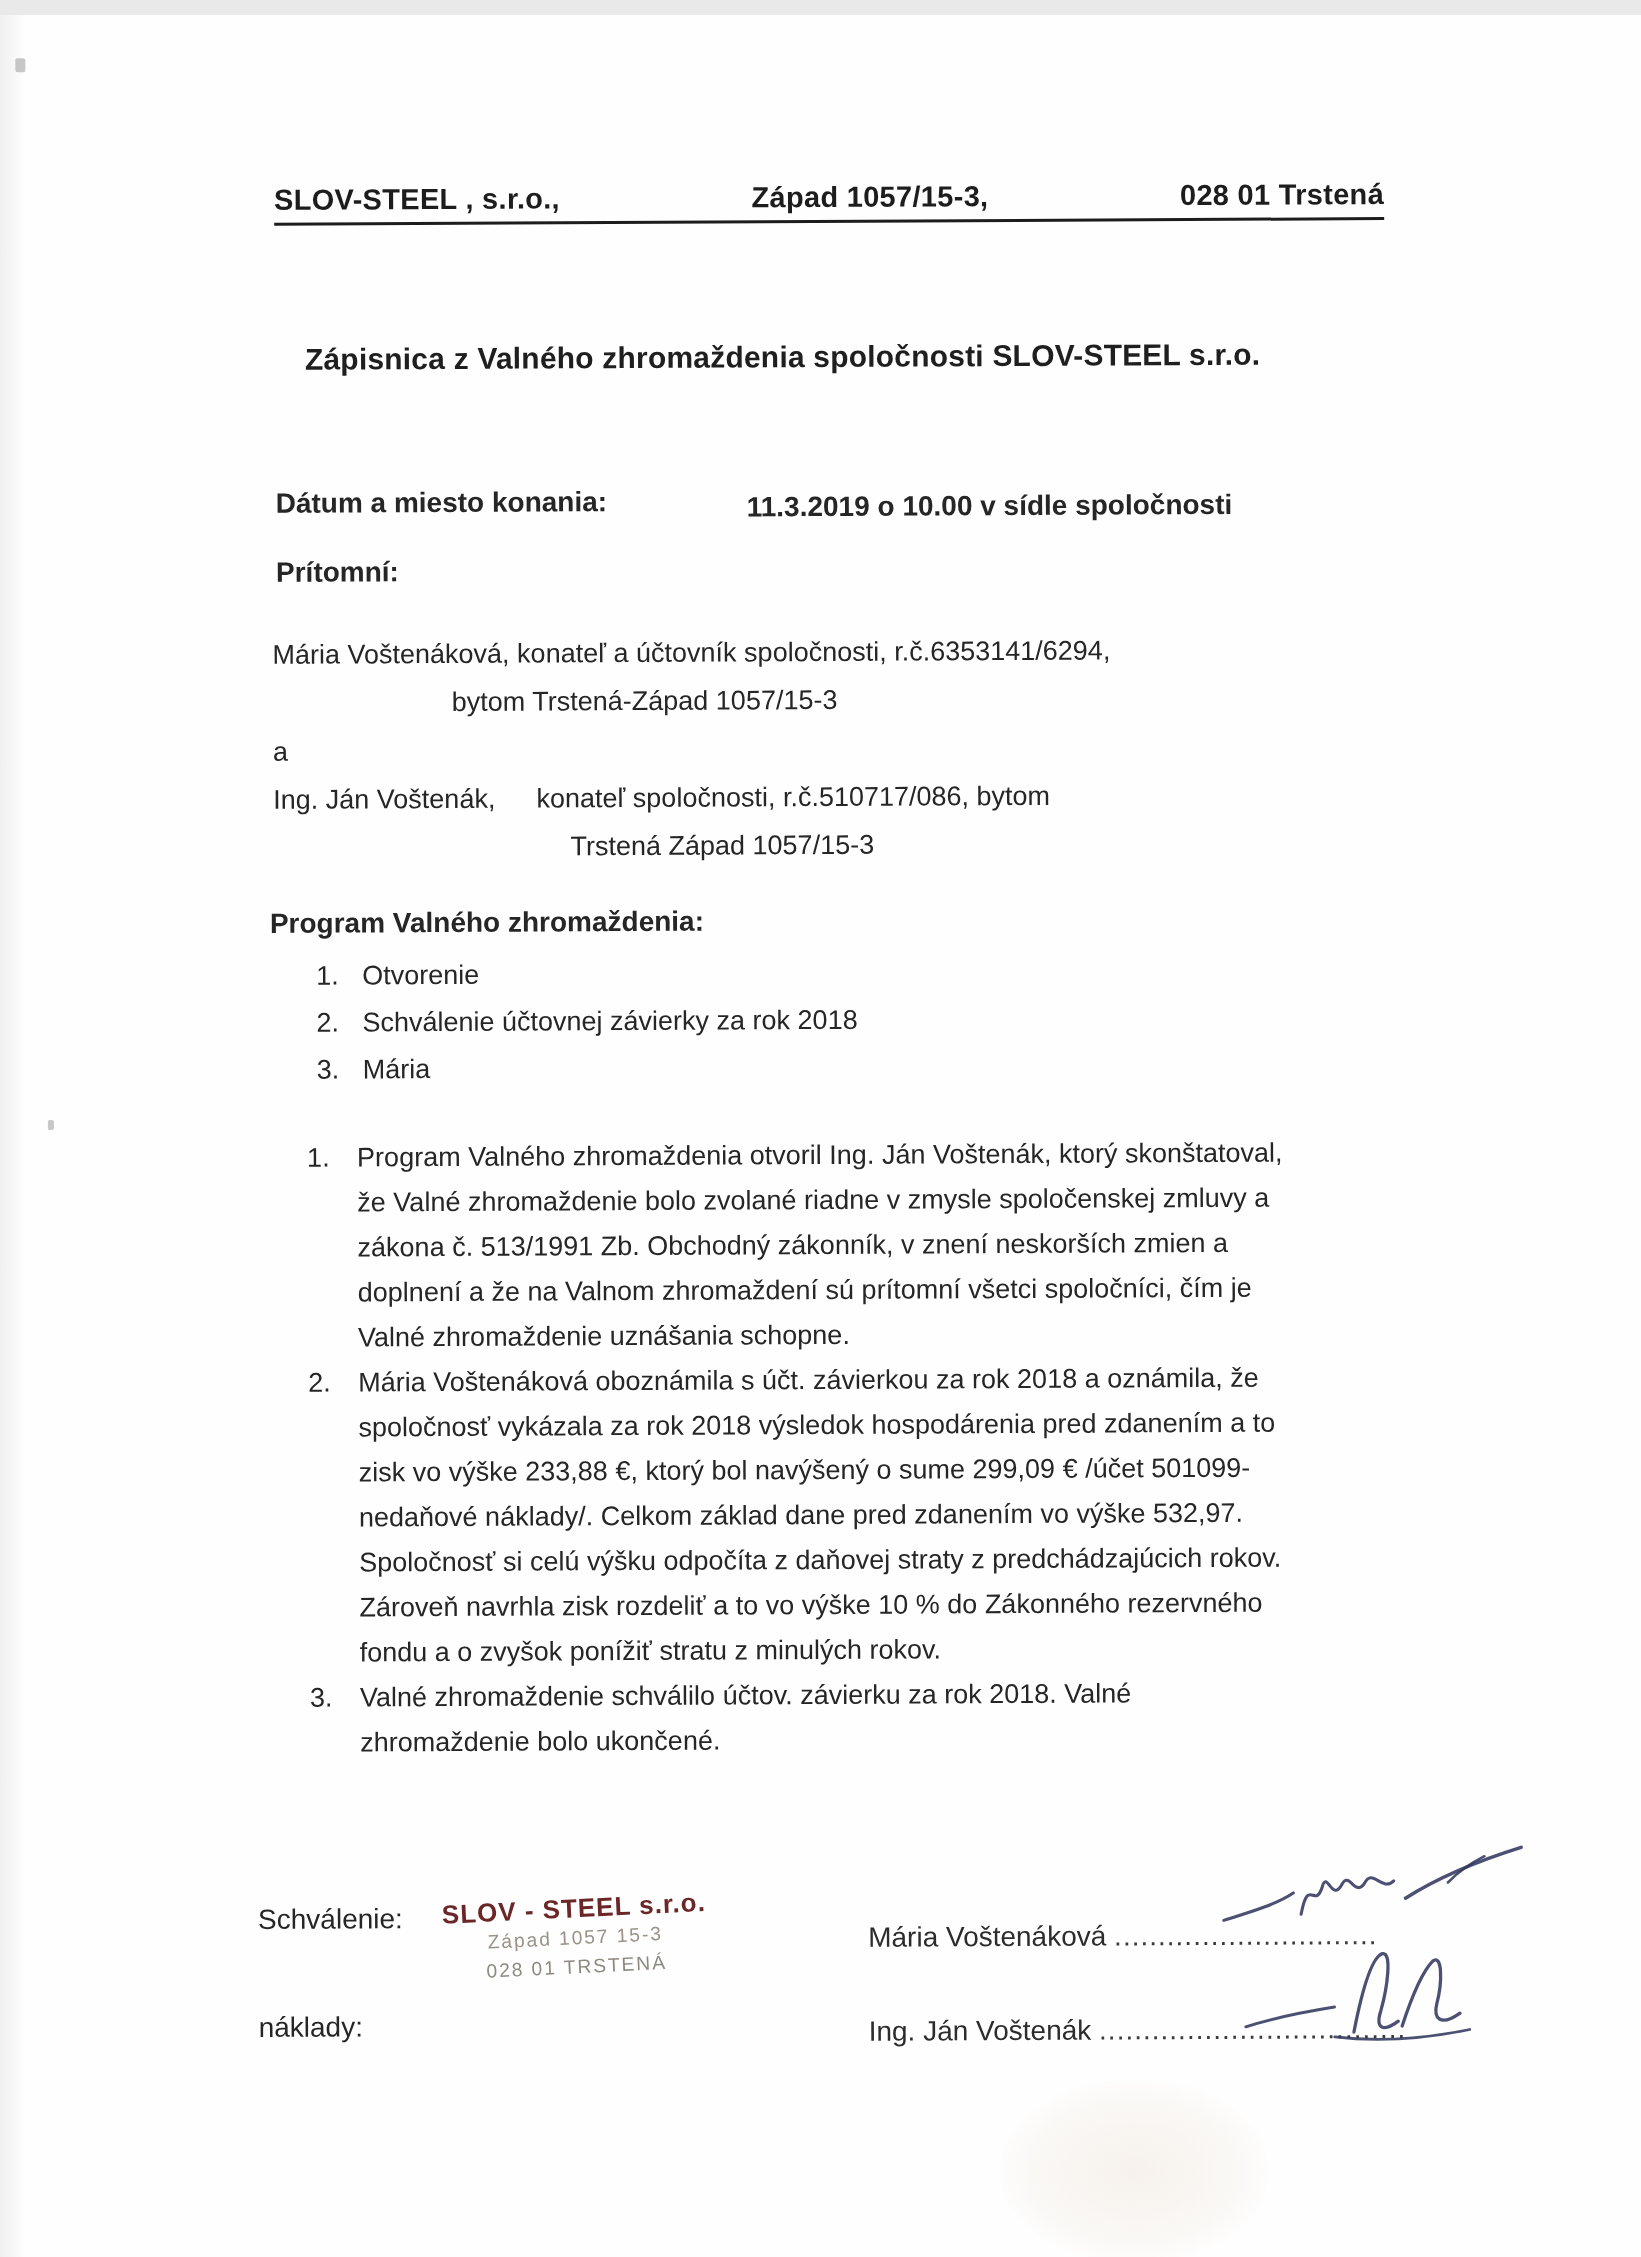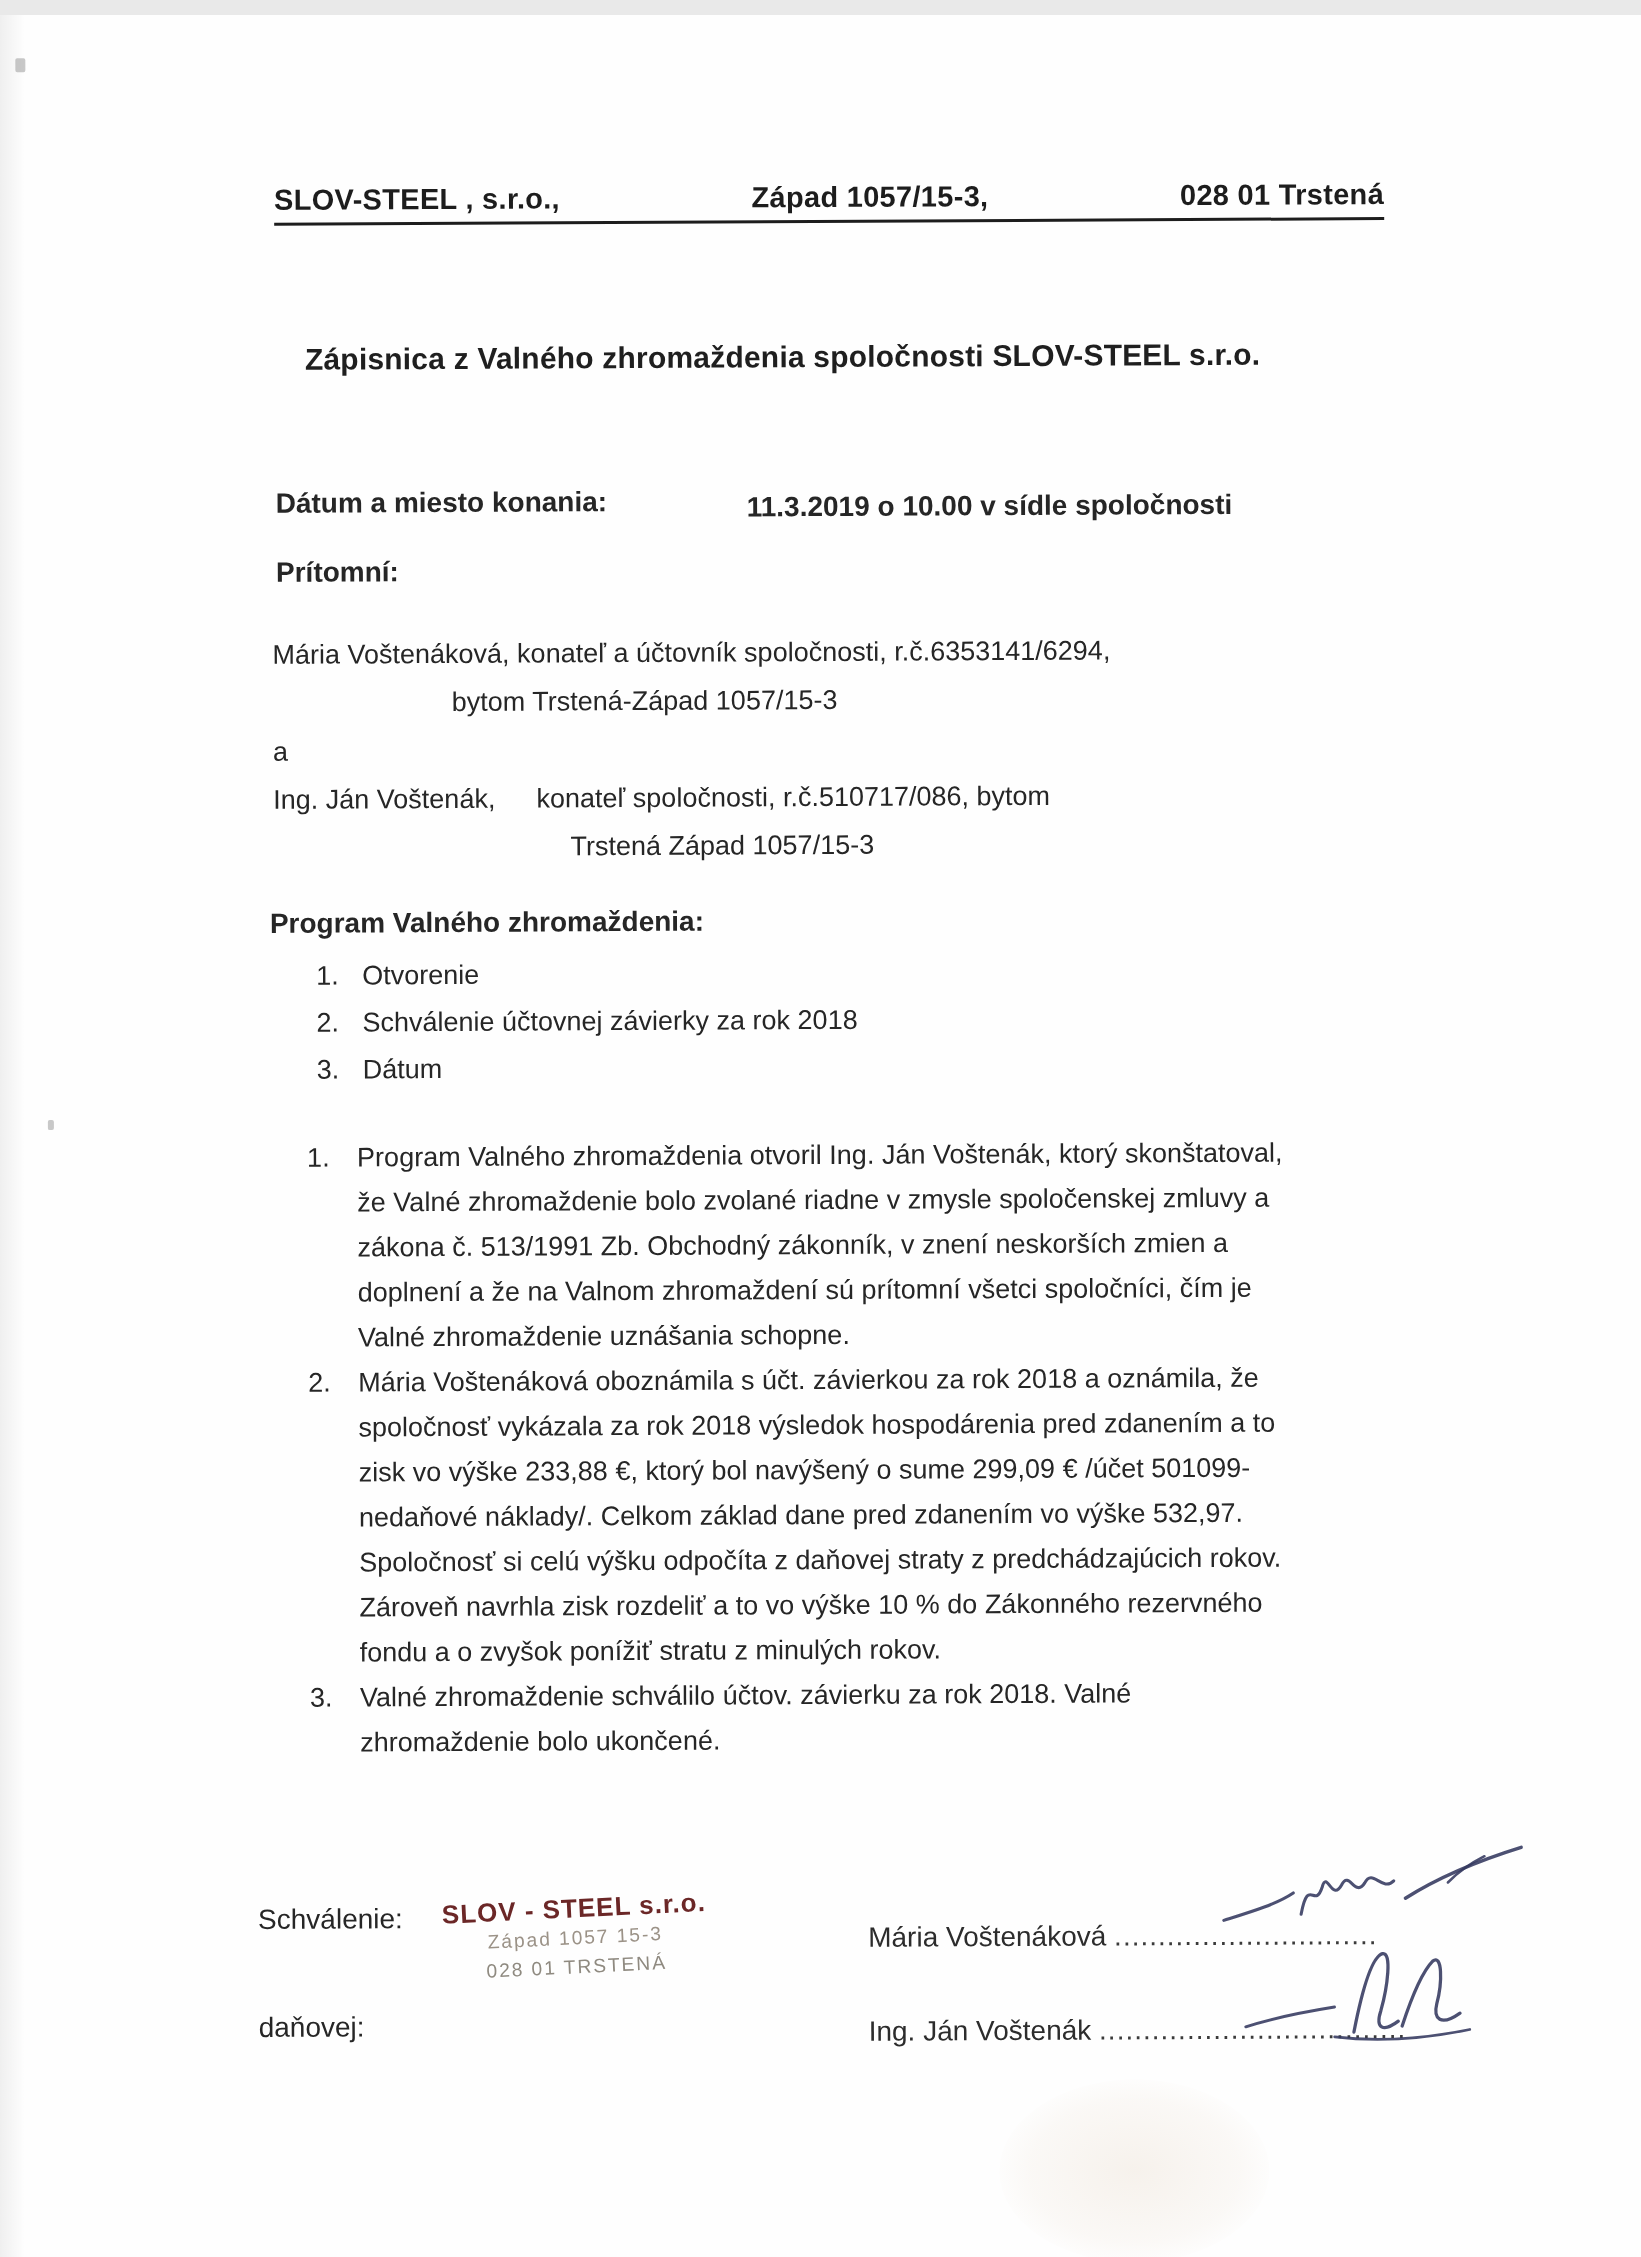--- a/index.html
+++ b/index.html
@@ -125,41 +125,41 @@
       <div class="agenda-item">
         <span class="num">1.</span>
         <span class="txt">Otvorenie</span>
       </div>
       <div class="agenda-item">
         <span class="num">2.</span>
         <span class="txt">Schválenie účtovnej závierky za rok 2018</span>
       </div>
       <div class="agenda-item">
         <span class="num">3.</span>
-        <span class="txt">Dátum</span>
+        <span class="txt">Mária</span>
       </div>
     </div>
 
     <div class="minutes-list">
       <div class="m-item">
         <span class="num">1.</span>
         <span class="txt">Program Valného zhromaždenia otvoril Ing. Ján Voštenák, ktorý skonštatoval, že Valné zhromaždenie bolo zvolané riadne v zmysle spoločenskej zmluvy a zákona č. 513/1991 Zb. Obchodný zákonník, v znení neskorších zmien a doplnení  a že na Valnom zhromaždení sú prítomní všetci spoločníci, čím je Valné zhromaždenie uznášania schopne.</span>
       </div>
       <div class="m-item">
         <span class="num">2.</span>
         <span class="txt">Mária Voštenáková oboznámila s účt. závierkou za rok 2018 a oznámila, že spoločnosť vykázala za rok 2018 výsledok hospodárenia pred zdanením a to zisk vo výške 233,88 €, ktorý bol navýšený o sume 299,09 € /účet 501099-nedaňové náklady/. Celkom základ dane pred zdanením vo výške 532,97. Spoločnosť si celú výšku odpočíta z daňovej straty z predchádzajúcich rokov. Zároveň navrhla zisk rozdeliť a to vo výške 10  % do Zákonného rezervného fondu a o zvyšok ponížiť stratu z minulých rokov.</span>
       </div>
       <div class="m-item">
         <span class="num">3.</span>
         <span class="txt">Valné zhromaždenie schválilo účtov. závierku za rok 2018. Valné zhromaždenie bolo ukončené.</span>
       </div>
     </div>
 
     <div class="recorder-label">Schválenie:</div>
-    <div class="role-label">daňovej:</div>
+    <div class="role-label">náklady:</div>
 
     <div class="stamp">
       <div class="s1">SLOV - STEEL s.r.o.</div>
       <div class="s2">Západ 1057 15-3</div>
       <div class="s3">028 01 TRSTENÁ</div>
     </div>
 
     <div class="signline-1">
       <span>Mária Voštenáková</span>
       <span class="dots">..............................</span>

